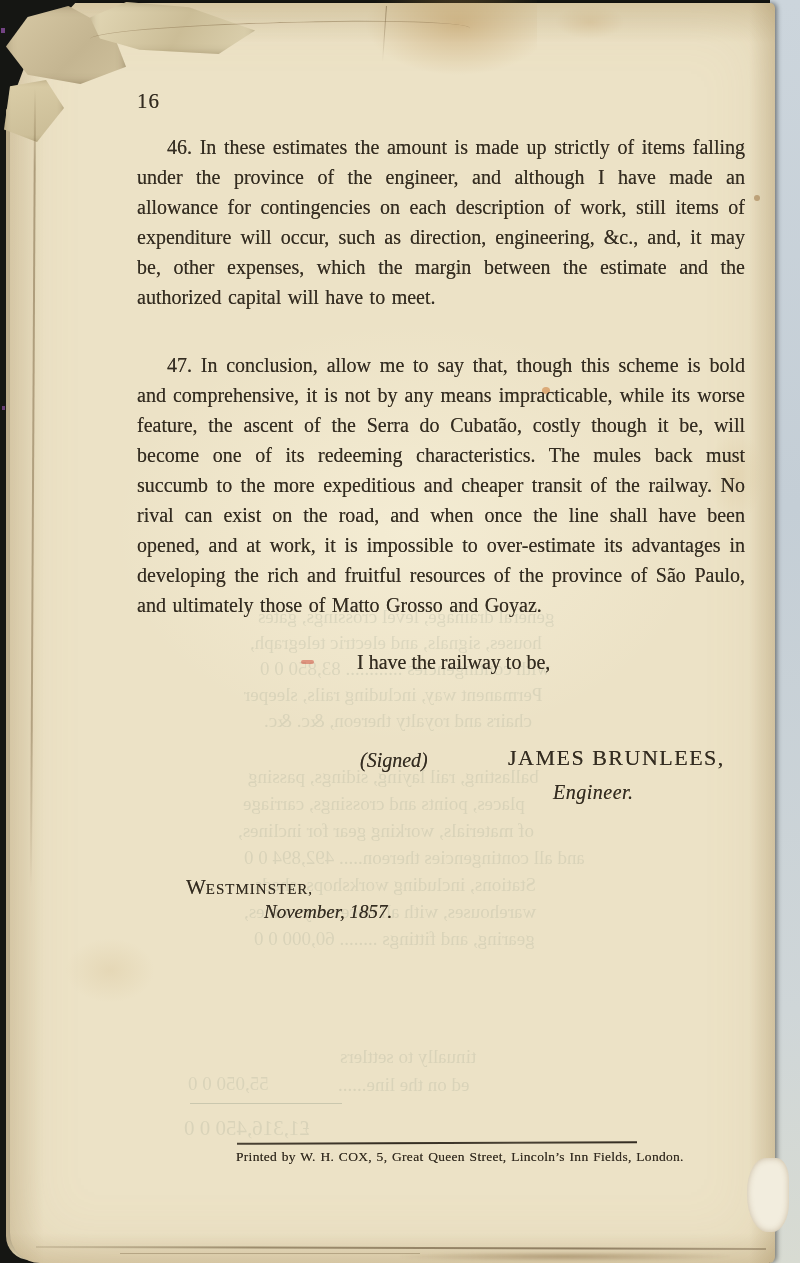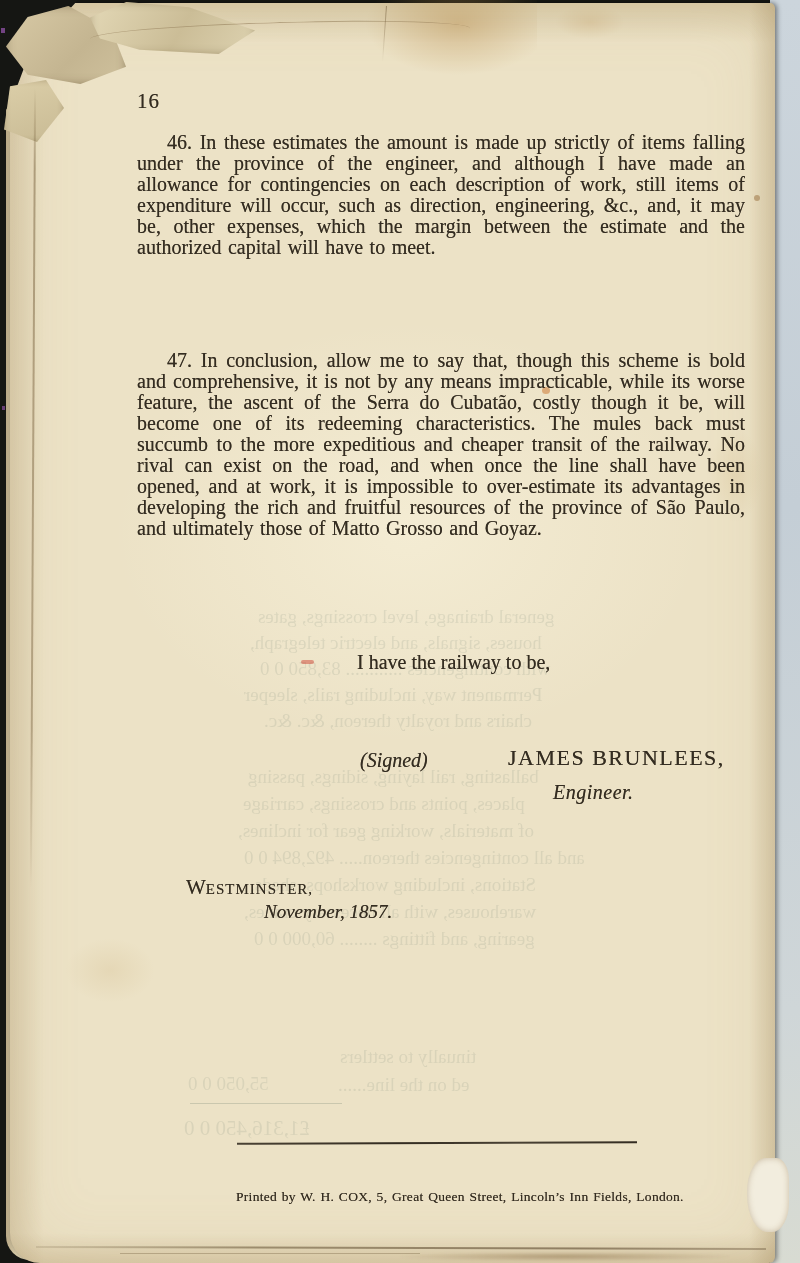--- a/index.html
+++ b/index.html
@@ -128,36 +128,36 @@
   .speck-purple2{top:406px;left:2px;width:3px;height:4px;background:#8a4fa0;opacity:.7;}
 
   
   .ink{
     position:absolute;color:#332c21;
     font-family:"Liberation Serif","DejaVu Serif",serif;
     text-shadow:0 0 .6px rgba(50,40,25,.65);
   }
   .page-number{top:86px;left:127px;width:640px;text-align:left;
     font-size:21px;letter-spacing:1px;}
-  .para{left:127px;width:608px;font-size:20px;line-height:21px;
+  .para{left:127px;width:608px;font-size:20px;line-height:30px;
     text-align:justify;text-indent:30px;word-spacing:1.5px;}
   .para-46{top:129px;}
   .para-47{top:347px;}
   .closing-honour{top:648px;left:347px;font-size:20px;}
   .closing-servant{top:690px;left:243px;font-size:20px;}
   .signed-label{top:746px;left:350px;font-size:20px;font-style:italic;}
   .signature-name{top:742px;left:498px;font-size:22px;letter-spacing:1.5px;}
   .signature-title{top:778px;left:543px;font-size:20px;font-style:italic;letter-spacing:.5px;}
   .dateline-place{top:872px;left:176px;font-size:21px;}
   .dateline-place .sc-rest{font-size:15px;letter-spacing:1px;}
   .dateline-date{top:898px;left:236px;font-size:19px;font-style:italic;margin-left:18px;}
   .imprint-rule{position:absolute;top:1139px;left:227px;width:400px;height:2px;
     background:linear-gradient(to right,#4a4234,#332c21 40%,#4a4234 70%,#332c21);
     transform:rotate(-.25deg);}
-  .imprint-text{top:1146px;left:226px;font-size:13.5px;letter-spacing:.3px;word-spacing:1px;margin-top:40px;}
+  .imprint-text{top:1146px;left:226px;font-size:13.5px;letter-spacing:.3px;word-spacing:1px;}
 
   
   .ghost{
     position:absolute;transform:scaleX(-1);
     color:rgba(98,118,104,.9);opacity:.15;filter:blur(.6px);
     font-family:"Liberation Serif","DejaVu Serif",serif;
     font-size:19px;white-space:nowrap;pointer-events:none;
   }
   .g0{top:603px;left:248px;}  .g1{top:629px;left:240px;}
   .g2{top:655px;left:250px;}  .g3{top:681px;left:234px;}

